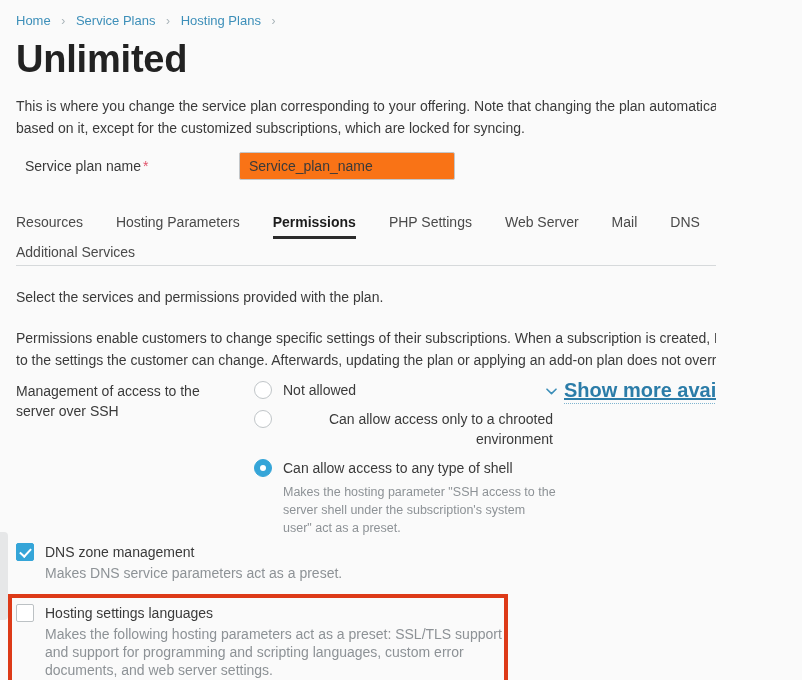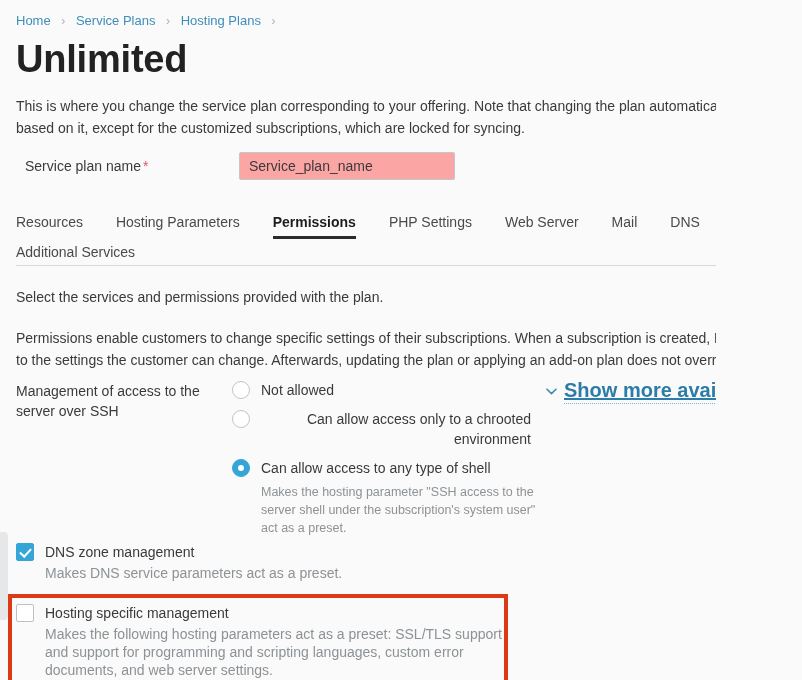--- a/index.html
+++ b/index.html
@@ -84,21 +84,21 @@
   .req-star {
     color: #e0526a;
     margin-left: 2px;
   }
   .text-input {
     width: 216px;
     height: 28px;
     box-sizing: border-box;
     border: 1px solid #c3c7ca;
     border-radius: 2px;
-    background: #fca5a5;
+    background: #f97316;
     padding: 12px 9px;
     font-family: "Liberation Sans", sans-serif;
     font-size: 14px;
     color: #3a3a3a;
     outline: none;
   }
 
   
   .tabs {
     position: absolute;
@@ -160,20 +160,21 @@
   .sec-line.one  { top: 286px; }
   .sec-line.two  { top: 327px; }
 
   
   .perm-block {
     position: absolute;
     left: 16px;
     top: 380px;
     width: 540px;
     display: flex;
+    gap: 22px;
   }
   .perm-label {
     width: 216px;
     font-size: 14px;
     line-height: 20px;
     color: #3a3a3a;
     padding-top: 1px;
   }
   .perm-options { flex: 1; }
 
@@ -408,20 +409,20 @@
     <div class="check-head">
       <span class="checkbox checked"></span>
       <span class="check-label">DNS zone management</span>
     </div>
     <div class="check-hint">Makes DNS service parameters act as a preset.</div>
   </div>
 
   <div class="check-item hosting">
     <div class="check-head">
       <span class="checkbox"></span>
-      <span class="check-label">Hosting specific management</span>
+      <span class="check-label">Hosting settings languages</span>
     </div>
     <div class="check-hint">Makes the following hosting parameters act as a preset: SSL/TLS support and support for programming and scripting languages, custom error documents, and web server settings.</div>
   </div>
 
   <div class="highlight-box"></div>
 
 </div>
 
 </body></html>

